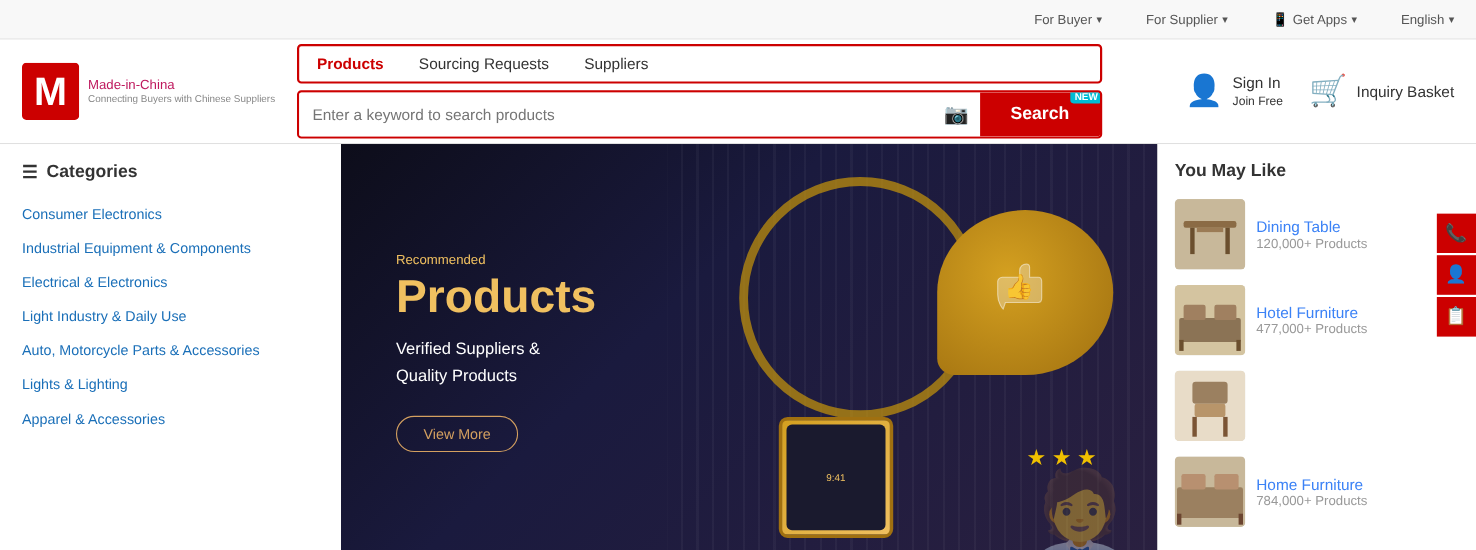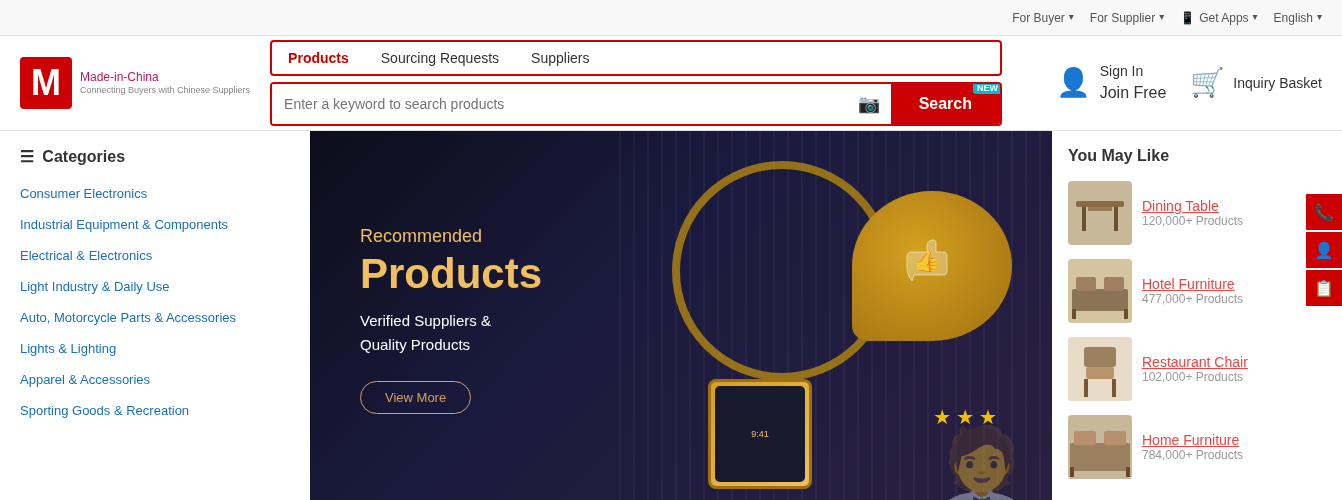--- a/index.html
+++ b/index.html
@@ -14,21 +14,23 @@
       align-items: center;
       padding: 0 20px;
       height: 36px;
       gap: 16px;
     }
     .top-bar-item {
       font-size: 12px;
       color: #555;
       cursor: pointer;
       display: flex;
+      align-items: center;
       gap: 4px;
+      margin-left: 24px;
     }
     .chevron { font-size: 10px; }
 
     
     .header {
       background: #fff;
       display: flex;
       align-items: center;
       padding: 10px 20px;
       height: 95px;
@@ -132,21 +134,21 @@
       align-items: center;
       gap: 8px;
       cursor: pointer;
     }
     .action-icon {
       font-size: 28px;
       color: #555;
     }
     .action-text { line-height: 1.4; }
     .action-text .line1 { font-size: 14px; color: #333; font-weight: 500; }
-    .action-text .line2 { font-size: 16px; color: #333; }
+    .action-text .line2 { font-size: 11px; color: #333; }
 
     .action-basket {
       display: flex;
       align-items: center;
       gap: 8px;
       cursor: pointer;
     }
     .basket-icon { font-size: 28px; color: #555; }
     .basket-label { font-size: 14px; color: #333; font-weight: 500; white-space: nowrap; }
 
@@ -215,21 +217,21 @@
         rgba(255,255,255,0.04) 14px
       );
     }
     .banner-content {
       position: relative;
       z-index: 2;
       padding: 40px 50px;
       color: #fff;
     }
     .banner-recommended {
-      font-size: 18px;
+      font-size: 12px;
       color: #f0c060;
       font-weight: 500;
       margin-bottom: 4px;
     }
     .banner-products {
       font-size: 42px;
       font-weight: bold;
       color: #f0c060;
       line-height: 1.1;
       margin-bottom: 12px;
@@ -333,21 +335,21 @@
       border-radius: 4px;
       flex-shrink: 0;
       background: #e0dcd0;
       overflow: hidden;
       display: flex;
       align-items: center;
       justify-content: center;
     }
     .product-thumb svg { width: 100%; height: 100%; }
     .product-info { flex: 1; }
-    .product-name { font-size: 14px; color: #ef4444; font-weight: 500; text-decoration: underline; }
+    .product-name { font-size: 14px; color: #3b82f6; font-weight: 500; }
     .product-count { font-size: 12px; color: #999; }
 
     
     .float-buttons {
       position: fixed;
       right: 0;
       top: 50%;
       transform: translateY(-50%);
       display: flex;
       flex-direction: column;
@@ -443,21 +445,20 @@
       <span>Categories</span>
     </div>
     <ul class="sidebar-list">
       <li><a>Consumer Electronics</a></li>
       <li><a>Industrial Equipment &amp; Components</a></li>
       <li><a>Electrical &amp; Electronics</a></li>
       <li><a>Light Industry &amp; Daily Use</a></li>
       <li><a>Auto, Motorcycle Parts &amp; Accessories</a></li>
       <li><a>Lights &amp; Lighting</a></li>
       <li><a>Apparel &amp; Accessories</a></li>
-      <li><a>Sporting Goods &amp; Recreation</a></li>
     </ul>
   </div>
 
   <div class="banner-area">
     <div class="banner-bg"></div>
     <div class="banner-stripes"></div>
 
     <div class="banner-deco">
 
       <div class="golden-circle"></div>
@@ -532,24 +533,20 @@
     <div class="product-item">
       <div class="product-thumb">
         <svg viewBox="0 0 64 64">
             <rect width="64" height="64" fill="#e8dcc8"></rect>
             <rect x="16" y="10" width="32" height="20" fill="#9b8060" rx="3"></rect>
             <rect x="18" y="30" width="28" height="12" fill="#b8956a" rx="2"></rect>
             <rect x="16" y="42" width="4" height="18" fill="#7b5535"></rect>
             <rect x="44" y="42" width="4" height="18" fill="#7b5535"></rect>
           </svg>
       </div>
-      <div class="product-info">
-        <div class="product-name">Restaurant Chair</div>
-        <div class="product-count">102,000+ Products</div>
-      </div>
     </div>
 
     <div class="product-item">
       <div class="product-thumb">
         <svg viewBox="0 0 64 64">
             <rect width="64" height="64" fill="#c8b89a"></rect>
             <rect x="2" y="28" width="60" height="28" fill="#9b8060" rx="2"></rect>
             <rect x="6" y="16" width="22" height="14" fill="#b89070" rx="2"></rect>
             <rect x="36" y="16" width="22" height="14" fill="#b89070" rx="2"></rect>
             <rect x="2" y="52" width="4" height="10" fill="#6b4530"></rect>

